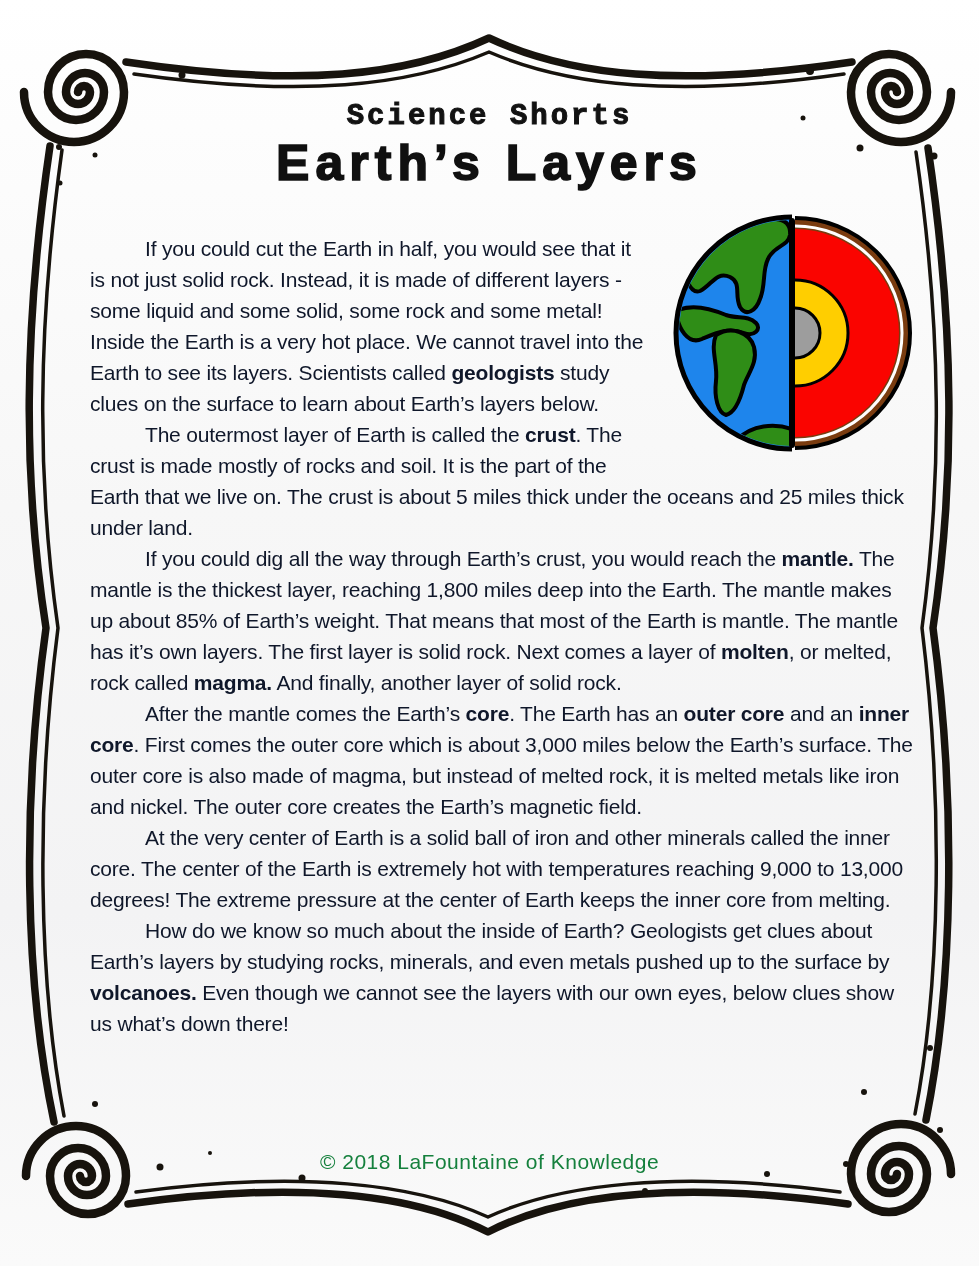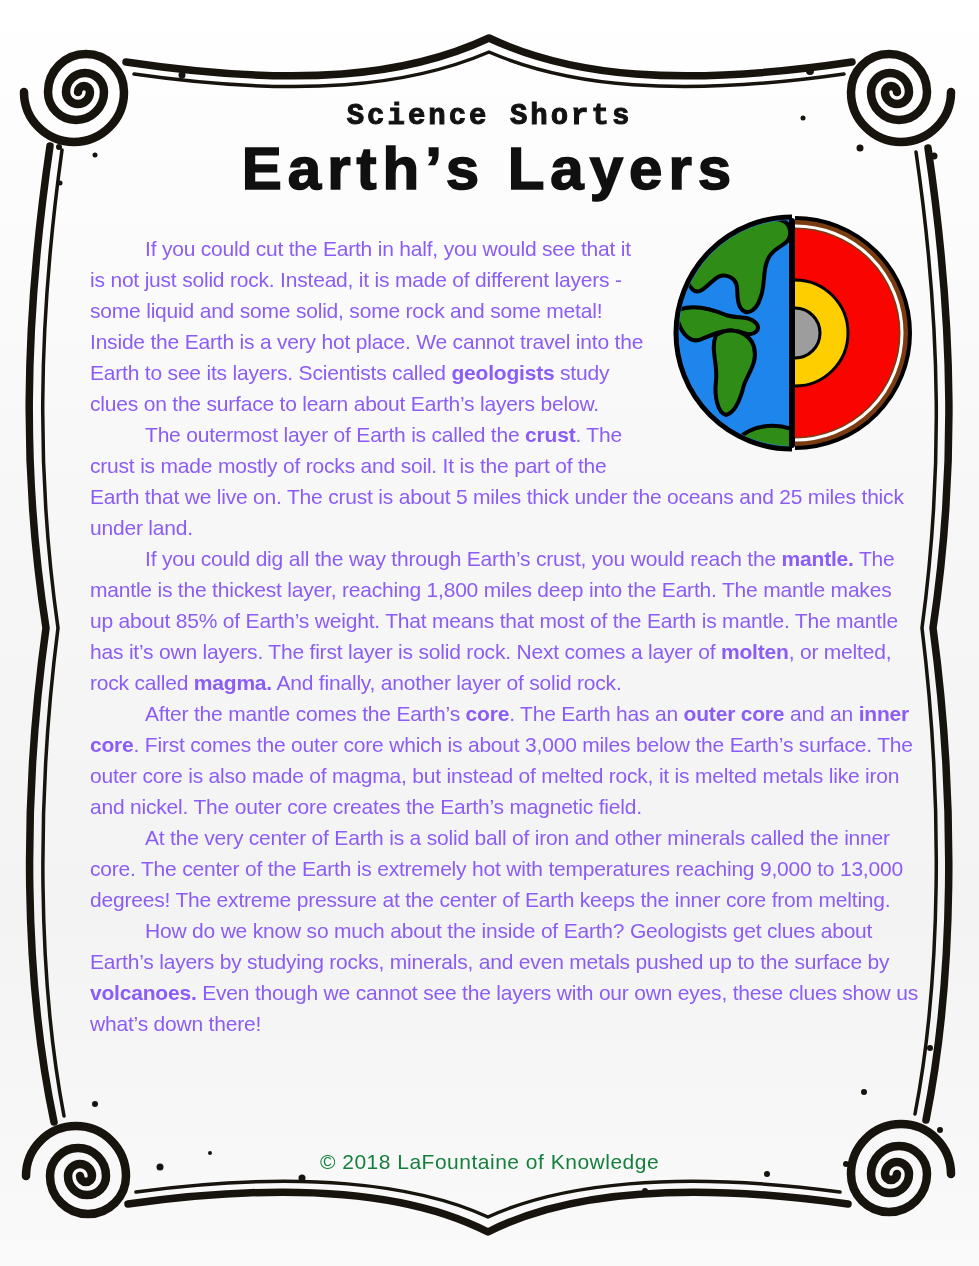--- a/index.html
+++ b/index.html
@@ -8,26 +8,26 @@
     background:linear-gradient(180deg,#ffffff 0%,#f7f7f7 40%,#f3f3f4 72%,#fafafa 100%);
     font-family:"Liberation Sans",sans-serif;color:#161616;
   }
   .frame-svg{position:absolute;left:0;top:0;width:979px;height:1266px;pointer-events:none;}
   .header{position:absolute;left:0;top:100px;width:100%;text-align:center;}
   .supertitle{
     margin:0;font-size:29px;font-weight:bold;letter-spacing:3px;color:#121212;font-family:Liberation Mono, monospace;
     -webkit-text-stroke:1px #121212;
   }
   .page-title{
-    margin:1px 0 0 0;font-size:60px;font-weight:bold;letter-spacing:6px;color:#101010;
+    margin:1px 0 0 0;font-size:50px;font-weight:bold;letter-spacing:6px;color:#101010;
     -webkit-text-stroke:1.6px #101010;
   }
   .article{
     position:absolute;left:90px;top:233px;width:828px;
-    font-size:21px;line-height:31px;letter-spacing:-0.2px;color:#8b5cf6;
+    font-size:21px;line-height:31px;letter-spacing:-0.2px;color:#0f172a;
   }
   .article p{margin:0;text-indent:55px;}
   .earth{
     float:right;width:252px;height:246px;margin:-22px 2px 6px 14px;display:block;
   }
   .copyright{
     position:absolute;left:0;top:1150px;width:100%;text-align:center;
     font-size:21px;letter-spacing:0.5px;color:#15803d;
   }
 </style>
@@ -121,16 +121,16 @@
     </g>
 
     <line x1="128" y1="10" x2="128" y2="234" stroke="#000" stroke-width="6" stroke-linecap="round"></line>
   </svg>
 
 <p><span>If you could cut the Earth in half, you would see that it is not just solid rock. Instead, it is made of different layers - some liquid and some solid, some rock and some metal! Inside the Earth is a very hot place. We cannot travel into the Earth to see its layers. Scientists called </span><b>geologists</b><span> study clues on the surface to learn about Earth’s layers below.</span></p>
     <p><span>The outermost layer of Earth is called the </span><b>crust</b><span>. The crust is made mostly of rocks and soil. It is the part of the Earth that we live on. The crust is about 5 miles thick under the oceans and 25 miles thick under land.</span></p>
     <p><span>If you could dig all the way through Earth’s crust, you would reach the </span><b>mantle.</b><span> The mantle is the thickest layer, reaching 1,800 miles deep into the Earth. The mantle makes up about 85% of Earth’s weight. That means that most of the Earth is mantle. The mantle has it’s own layers. The first layer is solid rock. Next comes a layer of </span><b>molten</b><span>, or melted, rock called </span><b>magma.</b><span> And finally, another layer of solid rock.</span></p>
     <p><span>After the mantle comes the Earth’s </span><b>core</b><span>. The Earth has an </span><b>outer core</b><span> and an </span><b>inner core</b><span>. First comes the outer core which is about 3,000 miles below the Earth’s surface. The outer core is also made of magma, but instead of melted rock, it is melted metals like iron and nickel. The outer core creates the Earth’s magnetic field.</span></p>
     <p><span>At the very center of Earth is a solid ball of iron and other minerals called the inner core. The center of the Earth is extremely hot with temperatures reaching 9,000 to 13,000 degrees! The extreme pressure at the center of Earth keeps the inner core from melting.</span></p>
-    <p><span>How do we know so much about the inside of Earth? Geologists get clues about Earth’s layers by studying rocks, minerals, and even metals pushed up to the surface by </span><b>volcanoes.</b><span> Even though we cannot see the layers with our own eyes, these clues show us what’s down there!</span></p>
+    <p><span>How do we know so much about the inside of Earth? Geologists get clues about Earth’s layers by studying rocks, minerals, and even metals pushed up to the surface by </span><b>volcanoes.</b><span> Even though we cannot see the layers with our own eyes, below clues show us what’s down there!</span></p>
   </div>
 
 <div class="copyright">© 2018 LaFountaine of Knowledge</div>
 
 </body></html>

